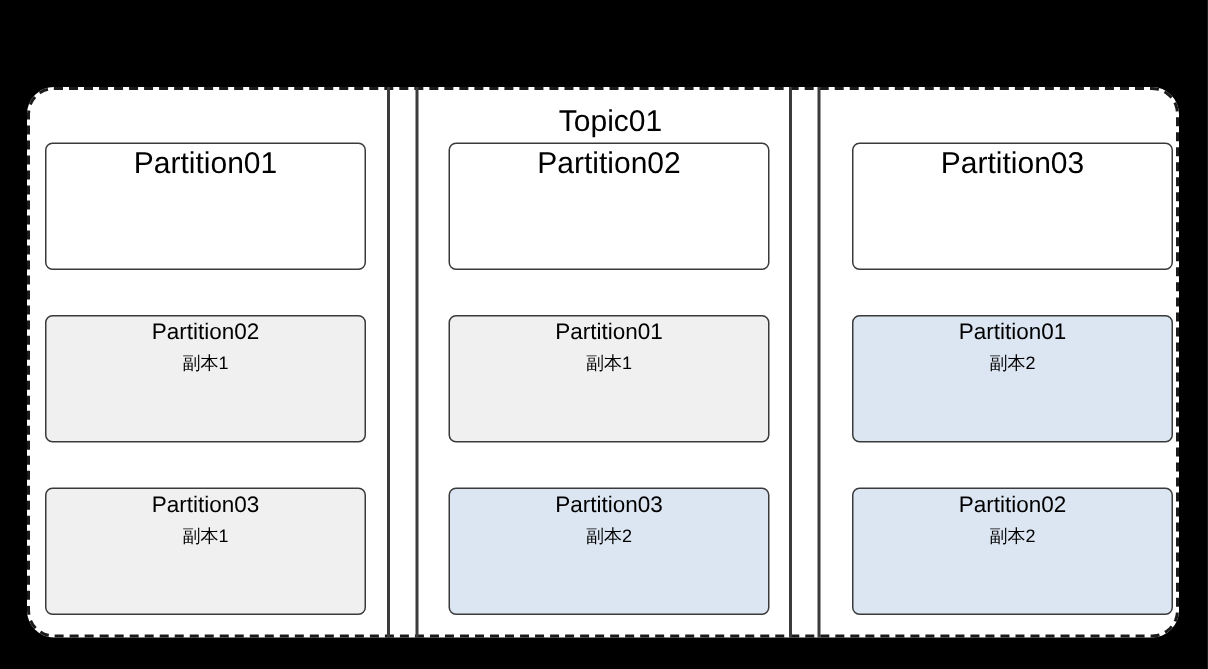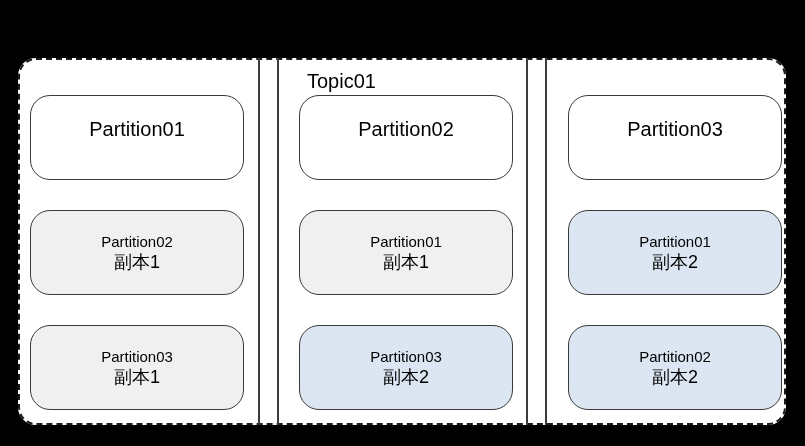--- a/index.html
+++ b/index.html
@@ -58,21 +58,21 @@
   #divider-1b { left: 277px; }
   #divider-2a { left: 526px; }
   #divider-2b { left: 545px; }
 
   
   #topic-title {
     position: absolute;
     left: 307px;
     top: 68px;
     width: 200px;
-    text-align: left;
+    text-align: center;
     font-size: 20px;
     color: #000000;
     line-height: 26px;
     white-space: nowrap;
   }
 
   
   .broker-column {
     position: absolute;
     top: 58px;
@@ -83,48 +83,48 @@
   #broker-col-1 { left: 287px; }
   #broker-col-2 { left: 556px; }
 
   
   .partition-box {
     position: absolute;
     left: 12px;
     width: 214px;
     height: 85px;
     border: 1.6px solid #3a3a3a;
-    border-radius: 20px;
+    border-radius: 5px;
     box-sizing: border-box;
     display: flex;
     flex-direction: column;
     align-items: center;
     justify-content: flex-start;
-    padding-top: 21px;
+    padding-top: 1px;
   }
   .partition-box.row-0 { top: 37px; }
   .partition-box.row-1 { top: 152px; }
   .partition-box.row-2 { top: 267px; }
 
   .fill-white  { background: #ffffff; }
   .fill-gray   { background: #f0f0f0; }
   .fill-blue   { background: #dce6f2; }
 
   .p-name {
     font-size: 20px;
     color: #000000;
     line-height: 24px;
     white-space: nowrap;
   }
   .p-name.small {
     font-size: 15px;
     line-height: 20px;
   }
   .p-replica {
-    font-size: 18px;
+    font-size: 12px;
     color: #000000;
     line-height: 20px;
     white-space: nowrap;
   }
 
   
   #watermark {
     position: absolute;
     right: 14px;
     bottom: 4px;

